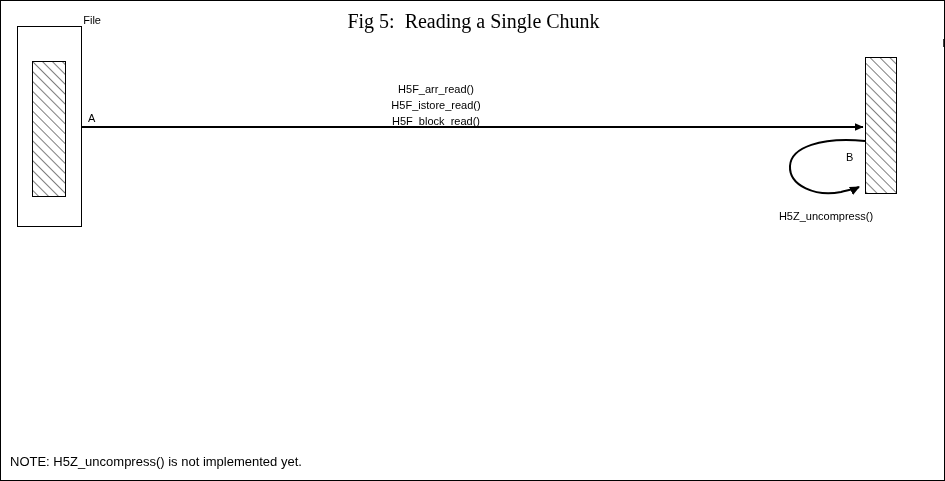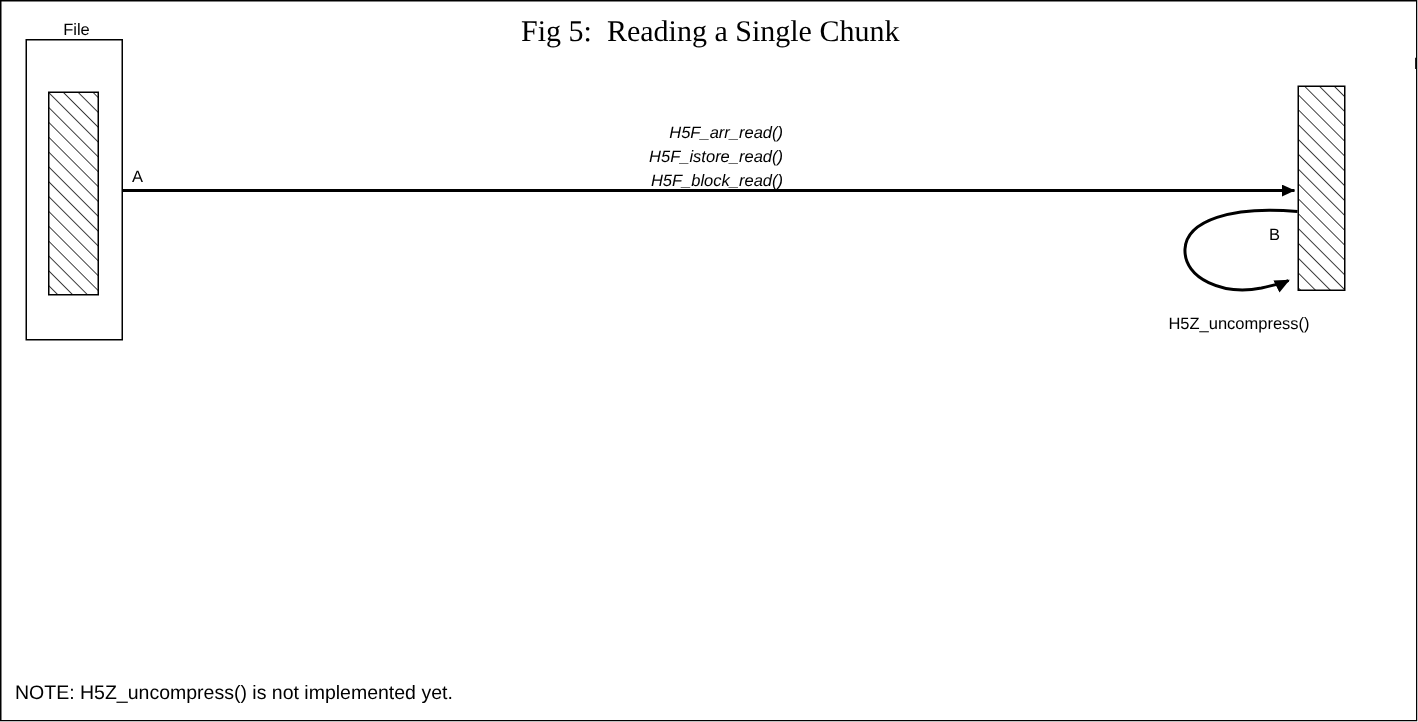--- a/index.html
+++ b/index.html
@@ -42,44 +42,43 @@
     font-family: Liberation Serif, serif;
     font-size: 20px;
     line-height: 24px;
     color: #000000;
     white-space: pre;
   }
   #file-label {
     left: 0px;
     top: 13px;
     width: 100px;
-    text-align: center;
+    text-align: right;
   }
   #buffer-label {
     left: 874px;
     top: 36px;
     width: 100px;
     text-align: right;
     font-weight: bold;
   }
   #label-a {
     left: 87px;
     top: 111px;
   }
   #label-b {
     left: 845px;
     top: 150px;
   }
   #call-stack {
     position: absolute;
-    left: 311px;
+    left: 330px;
     top: 81px;
     width: 210px;
-    text-align: right;
-    font-style: italic;
+    text-align: center;
   }
   #call-stack div {
     font-size: 11px;
     line-height: 15.8px;
     white-space: nowrap;
   }
   #uncompress-label {
     left: 700px;
     top: 209px;
     width: 250px;

